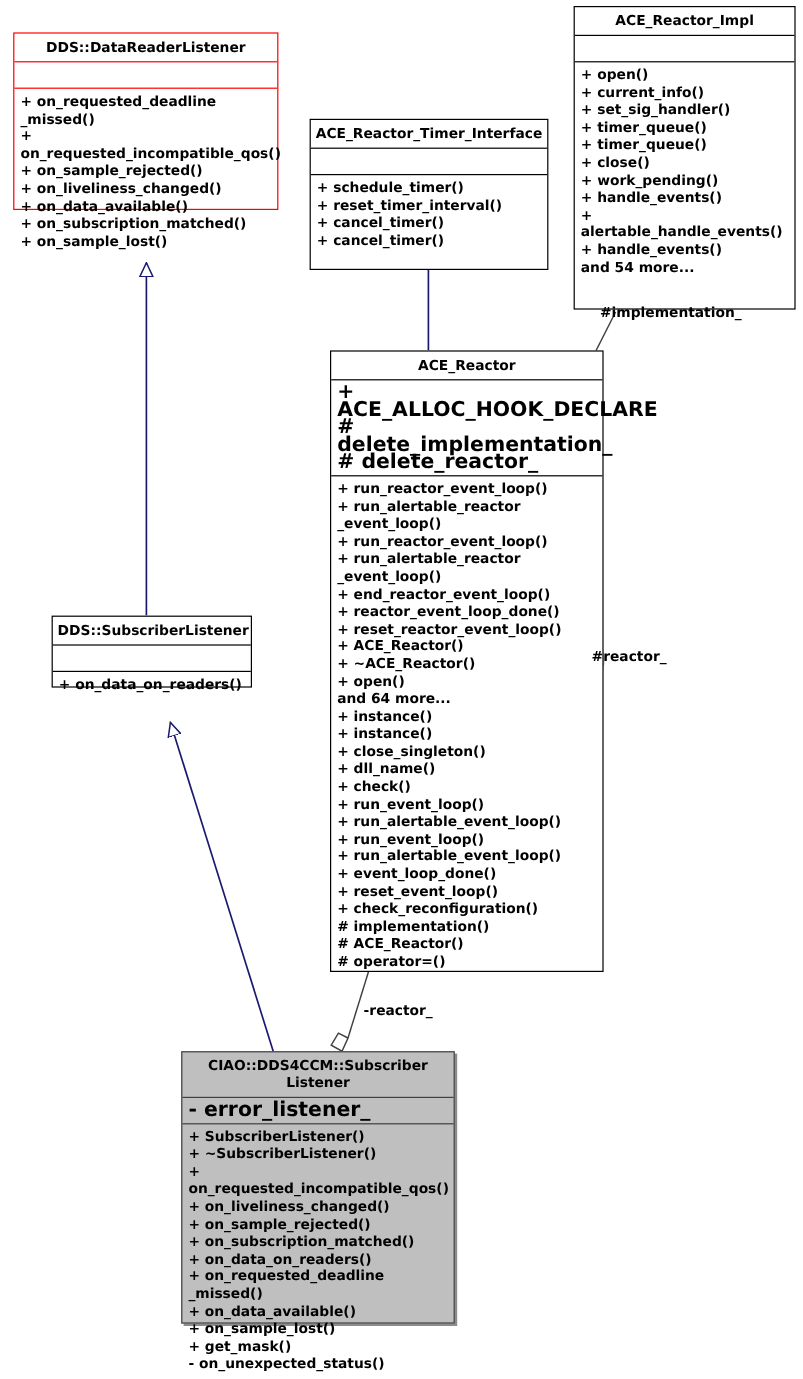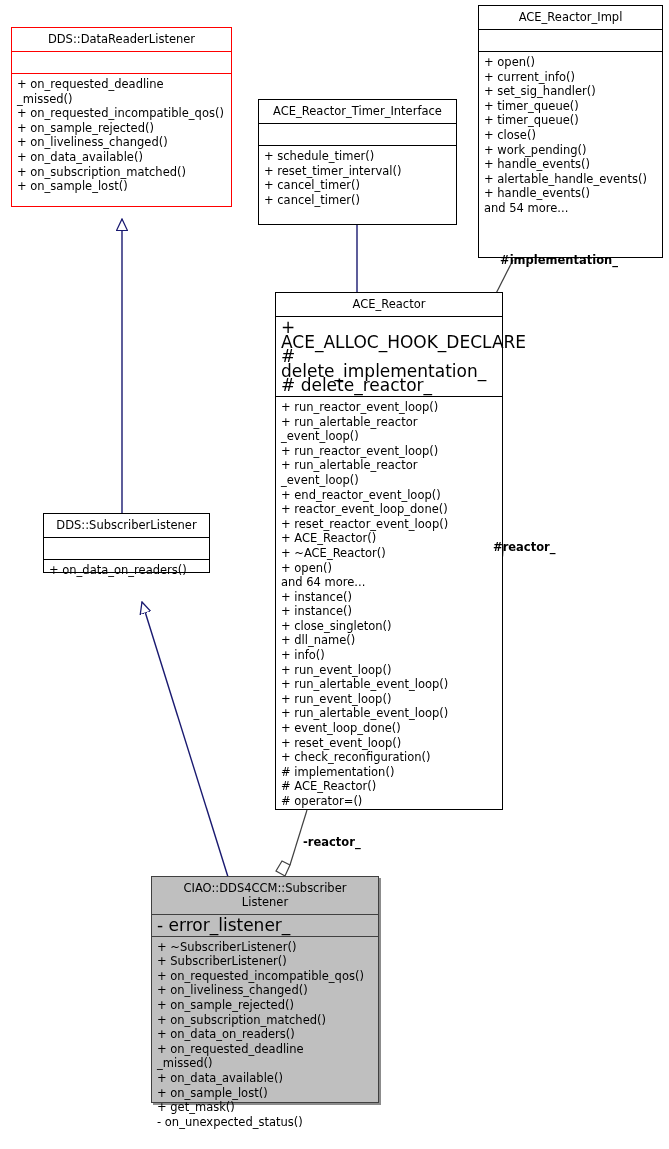--- a/index.html
+++ b/index.html
@@ -16,20 +16,21 @@
     height: 1149px;
     background: #ffffff;
     overflow: hidden;
   }
   .uml-box {
     position: absolute;
     box-sizing: border-box;
     background: #ffffff;
     border: 1px solid #000000;
     z-index: 5;
+    font-weight: bold;
   }
   .uml-box.red {
     border-color: #ff0000;
   }
   .uml-box.gray {
     background: #bfbfbf;
     border: 1px solid #404040;
     box-shadow: 2px 2px 0 rgba(0,0,0,0.45);
   }
   .box-title {
@@ -121,21 +122,21 @@
     <g>
       <line x1="307" y1="810" x2="290" y2="865" stroke="#404040" stroke-width="1.2"></line>
       <polygon points="290,865 282,861 276,871 285,876" fill="#ffffff" stroke="#404040" stroke-width="1.2"></polygon>
     </g>
   </svg>
 
   <div class="edge-label" style="left:500px; top:253px;">#implementation_</div>
   <div class="edge-label" style="left:493px; top:540px;">#reactor_</div>
   <div class="edge-label" style="left:303px; top:835px;">-reactor_</div>
 
-  <div class="uml-box red" style="left:11px; top:27px; width:221px; height:180px;">
+  <div class="uml-box red" style="left:11px; top:27px; width:221px; height:148px;">
     <div class="box-title">DDS::DataReaderListener</div>
     <div class="sep red"></div>
     <div class="box-attrs empty"></div>
     <div class="sep red"></div>
     <div class="box-ops">
         <div class="member">+ on_requested_deadline
 _missed()</div>
         <div class="member">+ on_requested_incompatible_qos()</div>
         <div class="member">+ on_sample_rejected()</div>
         <div class="member">+ on_liveliness_changed()</div>
@@ -198,21 +199,21 @@
         <div class="member">+ reactor_event_loop_done()</div>
         <div class="member">+ reset_reactor_event_loop()</div>
         <div class="member">+ ACE_Reactor()</div>
         <div class="member">+ ~ACE_Reactor()</div>
         <div class="member">+ open()</div>
         <div class="member">and 64 more...</div>
         <div class="member">+ instance()</div>
         <div class="member">+ instance()</div>
         <div class="member">+ close_singleton()</div>
         <div class="member">+ dll_name()</div>
-        <div class="member">+ info()</div>
+        <div class="member">+ check()</div>
         <div class="member">+ run_event_loop()</div>
         <div class="member">+ run_alertable_event_loop()</div>
         <div class="member">+ run_event_loop()</div>
         <div class="member">+ run_alertable_event_loop()</div>
         <div class="member">+ event_loop_done()</div>
         <div class="member">+ reset_event_loop()</div>
         <div class="member">+ check_reconfiguration()</div>
         <div class="member"># implementation()</div>
         <div class="member"># ACE_Reactor()</div>
         <div class="member"># operator=()</div>
@@ -231,22 +232,22 @@
 
   <div class="uml-box gray" style="left:151px; top:876px; width:228px; height:227px;">
     <div class="box-title" style="white-space:pre-line;">CIAO::DDS4CCM::Subscriber
 Listener</div>
     <div class="sep gray"></div>
     <div class="box-attrs">
         <div class="member">- error_listener_</div>
       </div>
     <div class="sep gray"></div>
     <div class="box-ops">
+        <div class="member">+ SubscriberListener()</div>
         <div class="member">+ ~SubscriberListener()</div>
-        <div class="member">+ SubscriberListener()</div>
         <div class="member">+ on_requested_incompatible_qos()</div>
         <div class="member">+ on_liveliness_changed()</div>
         <div class="member">+ on_sample_rejected()</div>
         <div class="member">+ on_subscription_matched()</div>
         <div class="member">+ on_data_on_readers()</div>
         <div class="member">+ on_requested_deadline
 _missed()</div>
         <div class="member">+ on_data_available()</div>
         <div class="member">+ on_sample_lost()</div>
         <div class="member">+ get_mask()</div>

